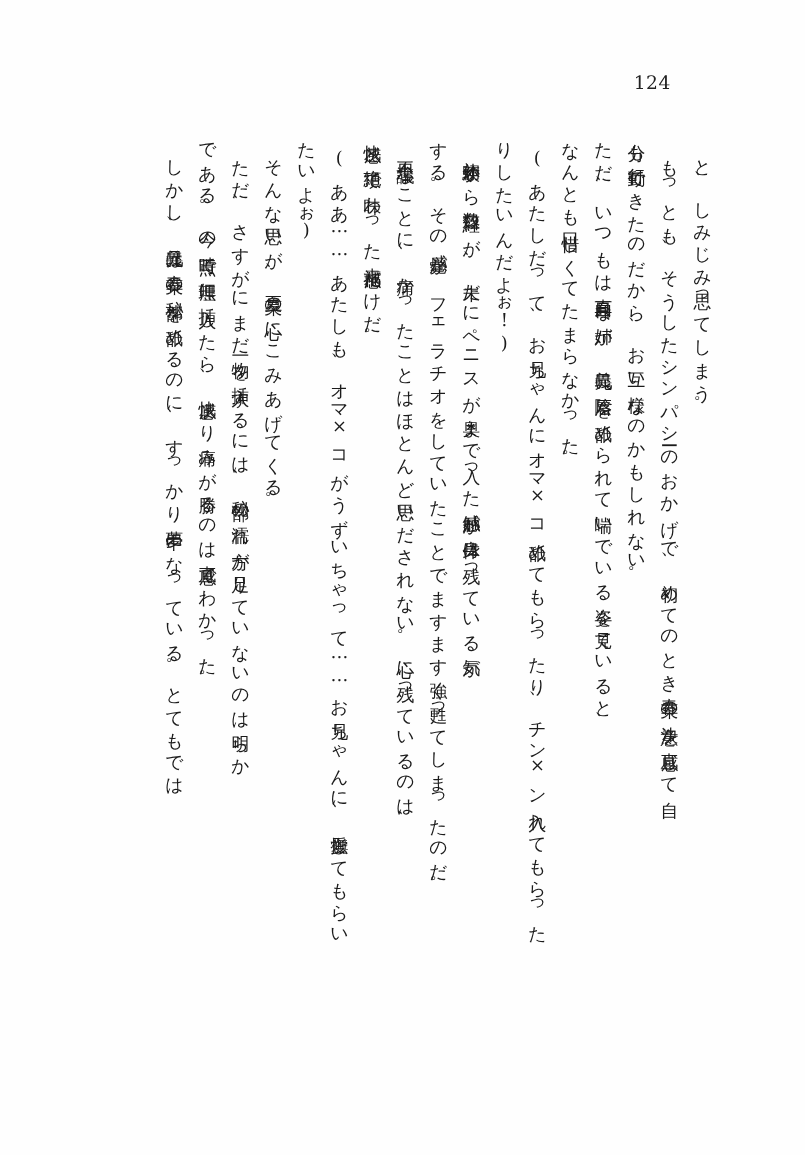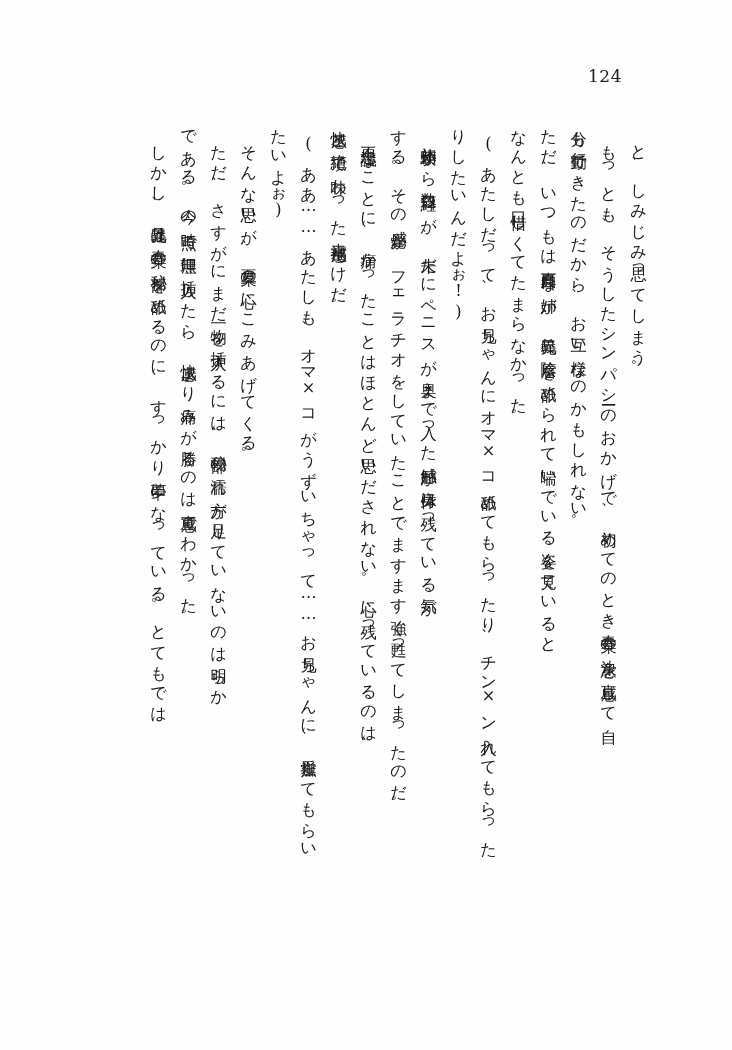--- a/index.html
+++ b/index.html
@@ -17,21 +17,21 @@
   .page {
     position: relative;
     width: 732px;
     height: 1050px;
     background: #fefefe;
     box-sizing: border-box;
   }
   .page-number {
     position: absolute;
     top: 66px;
-    right: 110px;
+    right: 122px;
     font-size: 17px;
     letter-spacing: 0.5px;
     color: #222;
     font-family: "DejaVu Serif", "Liberation Serif", serif;
   }
   .text-block {
     position: absolute;
     top: 118px;
     right: 86px;
     left: 86px;

